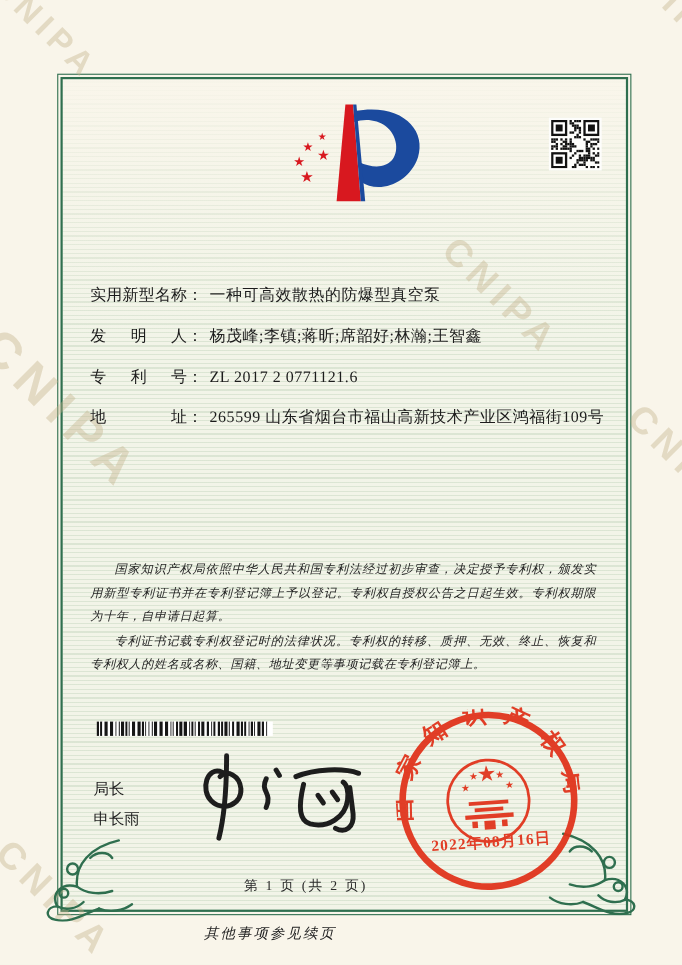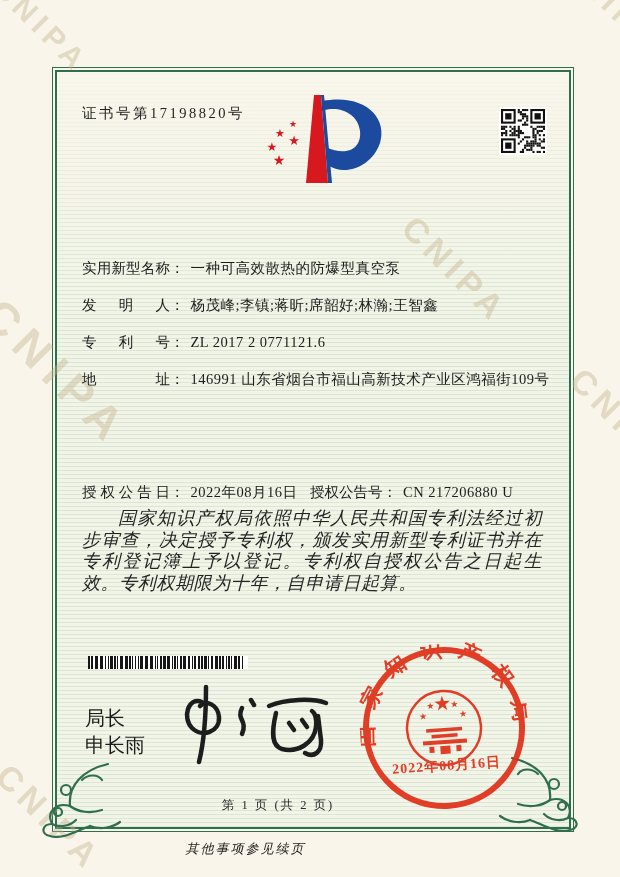--- a/index.html
+++ b/index.html
@@ -72,33 +72,33 @@
   .frow{height:37px;font-size:14.5px;color:#1c1c1c;white-space:nowrap;}
   .lbl{display:inline-block;width:88px;text-align:justify;text-align-last:justify;vertical-align:top;}
   .colon{display:inline-block;}
   .val{display:inline-block;margin-left:6px;letter-spacing:0.5px;}
 
   .grant-row{position:absolute;left:82px;top:483px;width:470px;font-size:14.5px;color:#1c1c1c;white-space:nowrap;}
   .grant-right{position:absolute;left:228px;top:0;}
 
   .paras{
     position:absolute;left:82px;top:508px;width:460px;
-    font-size:18px;line-height:21.5px;color:#242424;
+    font-size:11px;line-height:21.5px;color:#242424;
     font-style:italic;letter-spacing:0.6px;text-align:justify;
   }
   .paras p{margin:0;text-indent:2em;}
 
   .barcode{
     position:absolute;left:88px;top:656px;width:160px;height:13px;
     background:#fff;display:flex;align-items:stretch;
   }
   .barcode .bar{background:#161616;height:100%;}
   .barcode .gap{background:#fff;height:100%;}
 
-  .signer{position:absolute;left:85px;top:705px;font-size:20px;color:#1c1c1c;line-height:27px;}
+  .signer{position:absolute;left:85px;top:705px;font-size:14px;color:#1c1c1c;line-height:27px;}
   .signature{position:absolute;left:172px;top:682px;width:168px;height:88px;}
 
   .seal{position:absolute;left:360px;top:644px;width:168px;height:168px;transform:rotate(-4deg);}
 
   .page-info{
     position:absolute;left:0;top:797px;width:556px;text-align:center;
     font-size:12.5px;letter-spacing:2px;color:#2a2a2a;
   }
   .footer-note{
     position:absolute;left:0;top:840px;width:491px;text-align:center;
@@ -143,21 +143,20 @@
       <path d="M14,64 C22,68 32,66 38,60"></path>
       <path d="M52,66 C62,70 74,68 82,62"></path>
       <circle cx="28" cy="30" r="5"></circle>
       <circle cx="20" cy="52" r="4"></circle>
       <path d="M44,20 C50,14 60,14 64,20"></path>
     </g>
   </svg>
 
   <div class="content">
 
-    <div class="cert-no">证书号第17198820号</div>
 
     <svg class="logo" viewBox="0 0 144 92">
       <path d="M74,8 C116,0 140,24 132,50 C124,74 96,84 80,72 L78,54 C98,64 114,56 112,38 C110,20 90,12 74,18 Z" fill="#1b4a9e"></path>
       <polygon points="66,2 73,2 80,90 58,90" fill="#d8181f"></polygon>
       <polygon points="73,2 76,2 84,90 80,90" fill="#1b4a9e"></polygon>
       <text x="45" y="34" font-size="9" fill="#d8181f" text-anchor="middle">★</text>
       <text x="32" y="44" font-size="11" fill="#d8181f" text-anchor="middle">★</text>
       <text x="24" y="58" font-size="12" fill="#d8181f" text-anchor="middle">★</text>
       <text x="31" y="72" font-size="14" fill="#d8181f" text-anchor="middle">★</text>
       <text x="46" y="52" font-size="13" fill="#d8181f" text-anchor="middle">★</text>
@@ -292,34 +291,27 @@
           <rect x="1" y="15" width="5" height="5" fill="#fff"></rect>
           <rect x="2" y="16" width="3" height="3" fill="#111"></rect>
         </svg>
       </div>
 
 
     <div class="fields" id="fields">
         <div class="frow"><span class="lbl">实用新型名称</span><span class="colon">：</span><span class="val">一种可高效散热的防爆型真空泵</span></div>
         <div class="frow"><span class="lbl">发明人</span><span class="colon">：</span><span class="val">杨茂峰;李镇;蒋昕;席韶好;林瀚;王智鑫</span></div>
         <div class="frow"><span class="lbl">专利号</span><span class="colon">：</span><span class="val">ZL 2017 2 0771121.6</span></div>
-        <div class="frow"><span class="lbl">地址</span><span class="colon">：</span><span class="val">146991 山东省烟台市福山高新技术产业区鸿福街109号</span></div>
+        <div class="frow"><span class="lbl">地址</span><span class="colon">：</span><span class="val">265599 山东省烟台市福山高新技术产业区鸿福街109号</span></div>
       </div>
 
-    <div class="grant-row">
-      <span>
-        <span class="lbl">授权公告日</span><span class="colon">：</span><span class="val">2022年08月16日</span>
-      </span>
-      <span class="grant-right">
-        <span>授权公告号</span><span class="colon">：</span><span class="val">CN 217206880 U</span>
-      </span>
-    </div>
 
     <div class="paras">
       <p>国家知识产权局依照中华人民共和国专利法经过初步审查，决定授予专利权，颁发实用新型专利证书并在专利登记簿上予以登记。专利权自授权公告之日起生效。专利权期限为十年，自申请日起算。</p>
+      <p>专利证书记载专利权登记时的法律状况。专利权的转移、质押、无效、终止、恢复和专利权人的姓名或名称、国籍、地址变更等事项记载在专利登记簿上。</p>
     </div>
 
     <div class="barcode" id="barcode">
         <span class="bar" style="width: 2px;"></span>
         <span class="gap" style="width: 1px;"></span>
         <span class="bar" style="width: 2px;"></span>
         <span class="gap" style="width: 2px;"></span>
         <span class="bar" style="width: 3px;"></span>
         <span class="gap" style="width: 2px;"></span>
         <span class="bar" style="width: 3px;"></span>

